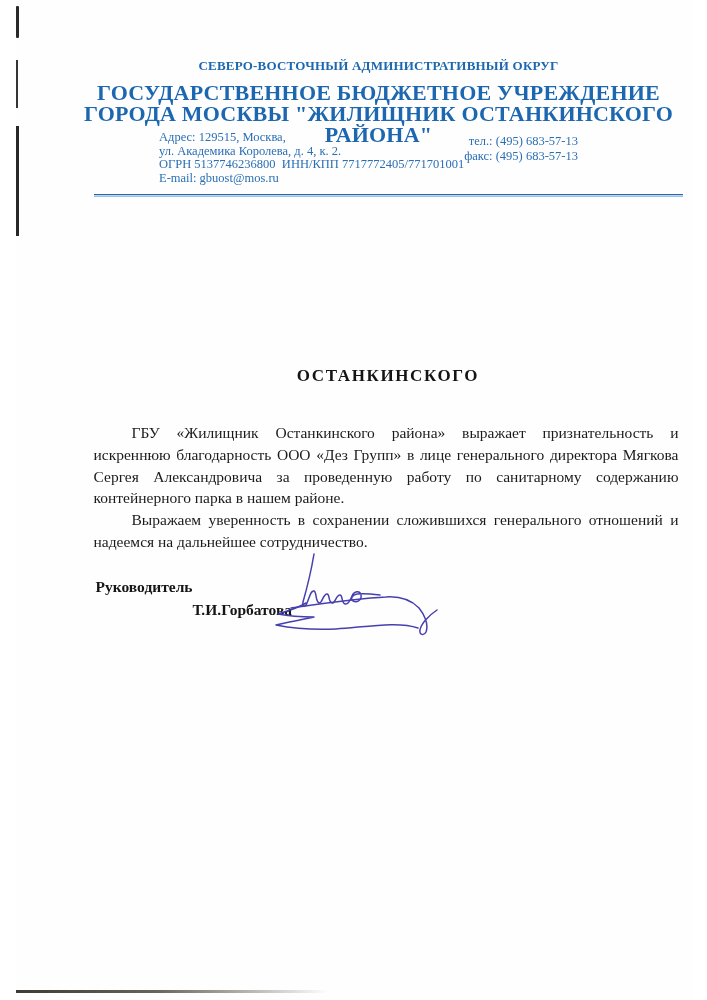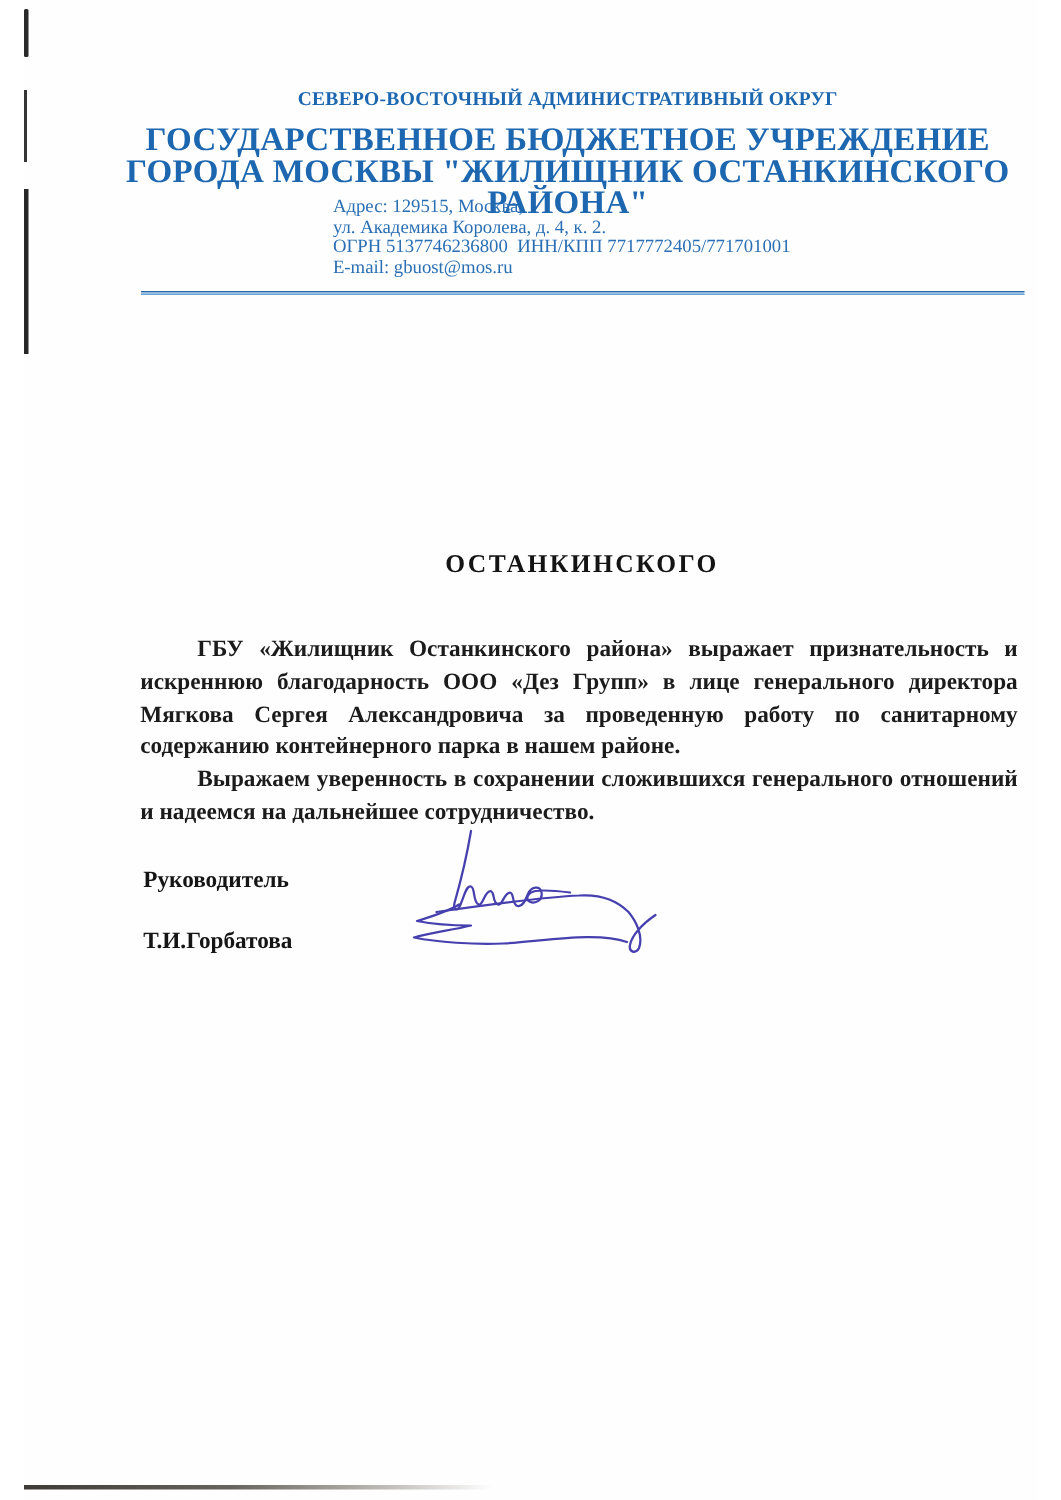--- a/index.html
+++ b/index.html
@@ -42,28 +42,27 @@
   
   .doc-title{
     position:absolute;top:366px;left:78px;width:589px;
     text-align:center;font-size:17px;font-weight:bold;letter-spacing:1.6px;
     color:#141414;
   }
   .body-text{
     position:absolute;top:422px;left:78px;width:585px;
     font-size:15.5px;line-height:21.8px;color:#1b1b1b;
     text-align:justify;
-    font-weight:bold;
   }
   .body-text p{margin:0;text-indent:38px;}
   
   .signoff-row{
     position:absolute;top:578px;left:80px;right:57px;
-    display:flex;justify-content:space-between;
-    font-size:15.5px;font-weight:bold;color:#151515;flex-direction:column;
+    display:flex;
+    font-size:15.5px;font-weight:bold;color:#151515;
   }
   .signoff-name{margin-top:23px;}
   .signature-svg{
     position:absolute;left:250px;top:546px;width:175px;height:114px;
   }
 </style>
 </head>
 <body>
 
 <div class="page">
@@ -78,20 +77,24 @@
     <div class="org-line">ГОСУДАРСТВЕННОЕ БЮДЖЕТНОЕ УЧРЕЖДЕНИЕ</div>
     <div class="org-line">ГОРОДА МОСКВЫ "ЖИЛИЩНИК ОСТАНКИНСКОГО РАЙОНА"</div>
   </div>
 
   <div class="contact-row">
     <div class="address-col">
       <div>Адрес: 129515, Москва,</div>
       <div>ул. Академика Королева, д. 4, к. 2.</div>
       <div>ОГРН 5137746236800&nbsp; ИНН/КПП 7717772405/771701001</div>
       <div>E-mail: gbuost@mos.ru</div>
+    </div>
+    <div class="phone-col">
+      <div>тел.: (495) 683-57-13</div>
+      <div>факс: (495) 683-57-13</div>
     </div>
   </div>
 
   <div class="header-rule"></div>
 
   <div class="doc-title">ОСТАНКИНСКОГО</div>
 
   <div class="body-text">
     <p>ГБУ «Жилищник Останкинского района» выражает признательность и искреннюю благодарность ООО «Дез Групп» в лице генерального директора Мягкова Сергея Александровича за проведенную работу по санитарному содержанию контейнерного парка в нашем районе.</p>
     <p>Выражаем уверенность в сохранении сложившихся генерального отношений и надеемся на дальнейшее сотрудничество.</p>

